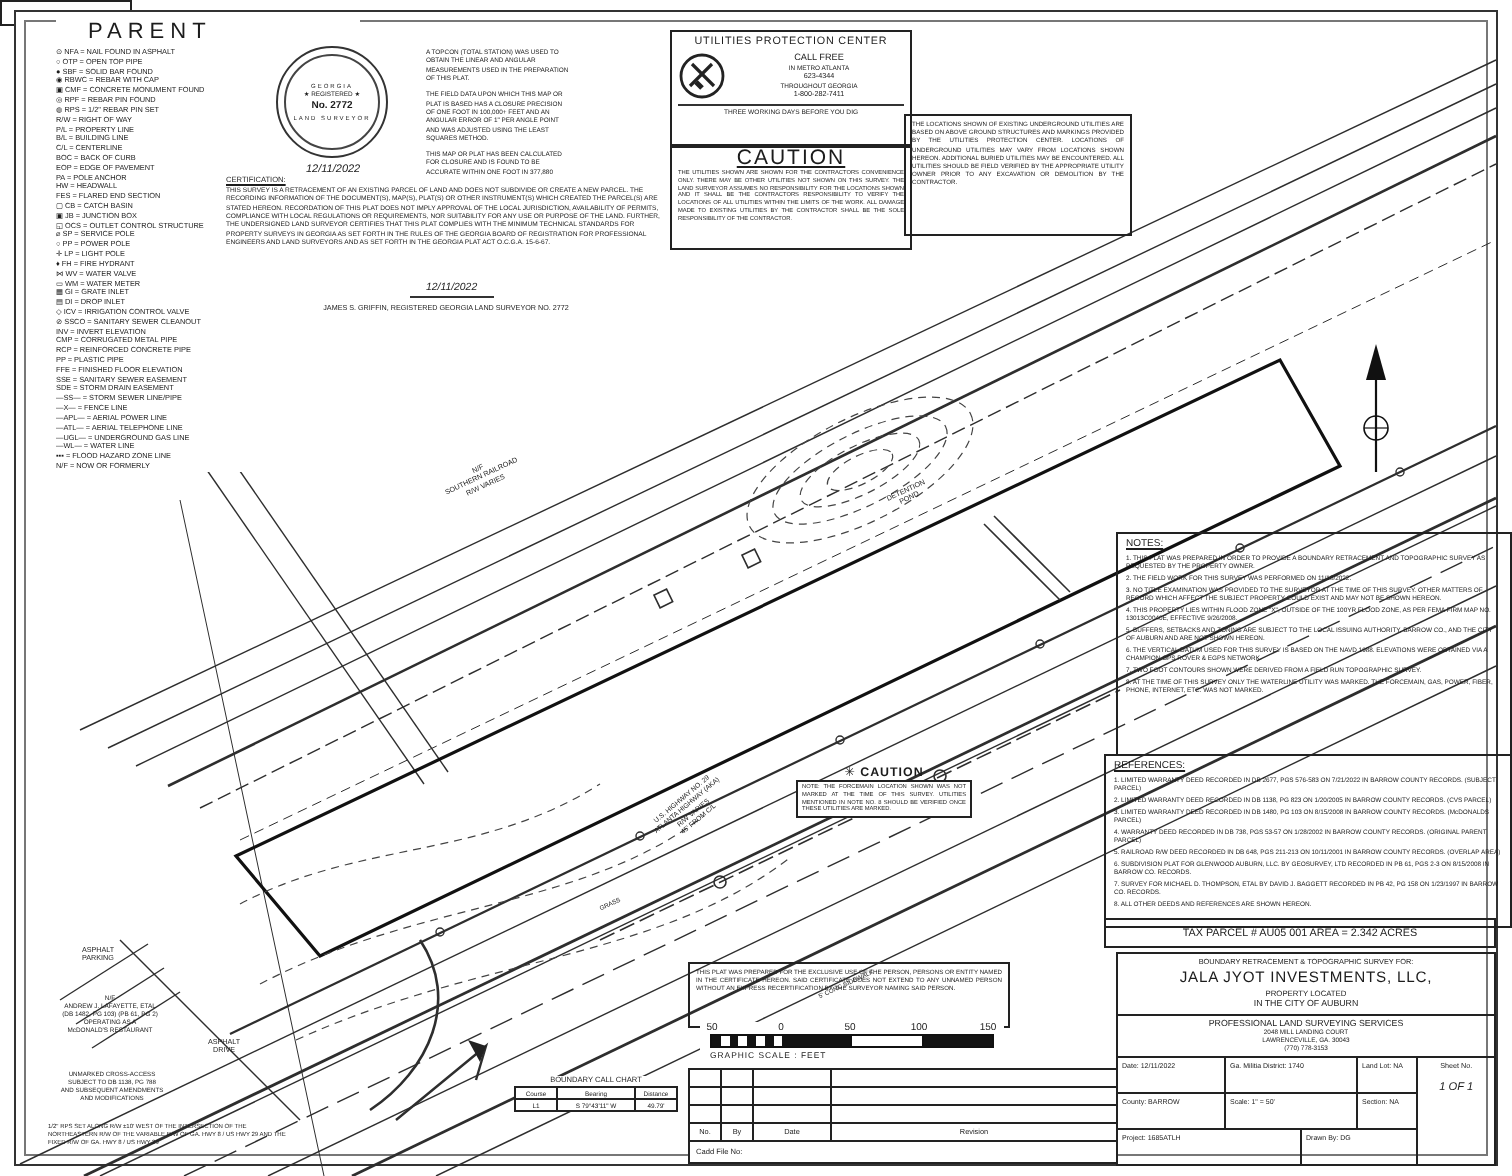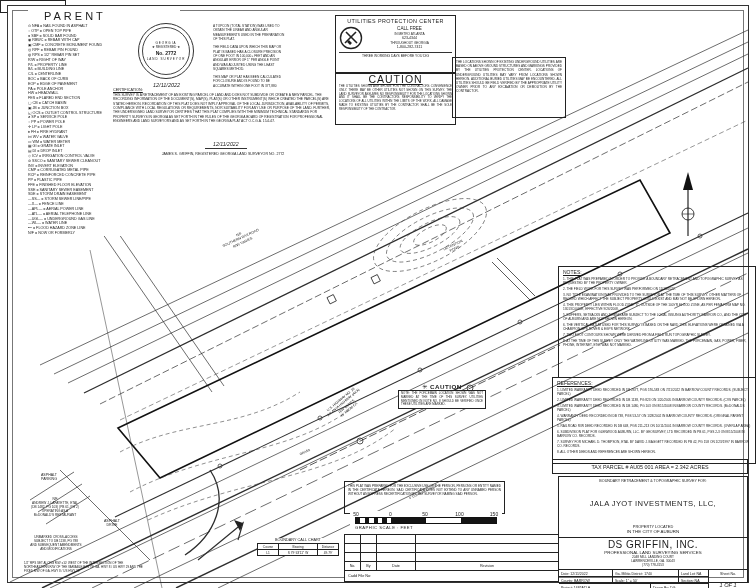--- a/index.html
+++ b/index.html
@@ -48,21 +48,21 @@
   
   .notes{left:558px;top:266px;width:188px;height:106px;border:1.2px solid #222;padding:2px 4px}
   .refs{left:552px;top:377px;width:194px;height:81px;border:1.2px solid #222;padding:2px 4px}
   .sec-title{font-size:5px;text-decoration:underline;margin-bottom:2px}
   .notes .legend-note,.refs .legend-note{font-size:3.2px;line-height:1.32;margin-bottom:1.6px}
   .taxbar{left:552px;top:459px;width:194px;height:13px;border:1.2px solid #222;display:flex;align-items:center;justify-content:center;font-size:5.4px}
   
   .tb{left:558px;top:476px;width:188px;height:105px;border:1.6px solid #222;display:flex;flex-direction:column}
   .tb-sec1{border-bottom:1px solid #222;padding:2px 2px 3px;text-align:center}
   .tb-type{font-size:3.7px}
-  .tb-client{font-size:7.6px;letter-spacing:.4px;margin:16px 0}
+  .tb-client{font-size:7.6px;letter-spacing:.4px;margin:1px 0}
   .tb-loc1{font-size:3.9px}
   .tb-loc2{font-size:4.4px}
   .tb-sec2{border-bottom:1px solid #222;padding:1px 2px 2px;text-align:center}
   .tb-firm{font-size:10px;letter-spacing:.5px}
   .tb-sub{font-size:4.4px}
   .tb-adr{font-size:3.2px;line-height:1.3}
   .tb-sec3{flex:1;display:flex}
   .tb-grid{width:150px;display:flex;flex-direction:column}
   .tb-row{flex:1;display:flex;border-bottom:.7px solid #222}
   .tb-row:last-child{border-bottom:none}
@@ -343,21 +343,20 @@
 <div class="abs taxbar z3">TAX PARCEL # AU05 001  AREA = 2.342 ACRES</div>
 
 <div class="abs tb z3">
   <div class="tb-sec1">
     <div class="tb-type">BOUNDARY RETRACEMENT &amp; TOPOGRAPHIC SURVEY FOR:</div>
     <div class="tb-client">JALA JYOT INVESTMENTS, LLC,</div>
     <div class="tb-loc1">PROPERTY LOCATED</div>
     <div class="tb-loc2">IN THE CITY OF AUBURN</div>
   </div>
   <div class="tb-sec2">
-    <div class="tb-firm">DS GRIFFIN, INC.</div>
     <div class="tb-sub">PROFESSIONAL LAND SURVEYING SERVICES</div>
     <div class="tb-adr">2048 MILL LANDING COURT</div>
     <div class="tb-adr">LAWRENCEVILLE, GA. 30043</div>
     <div class="tb-adr">(770) 778-3153</div>
   </div>
   <div class="tb-sec3">
     <div class="tb-grid">
       <div class="tb-row">
         <div class="tb-cell" style="width:50px">Date:  12/11/2022</div>
         <div class="tb-cell" style="width:62px">Ga. Militia District:  1740</div>

